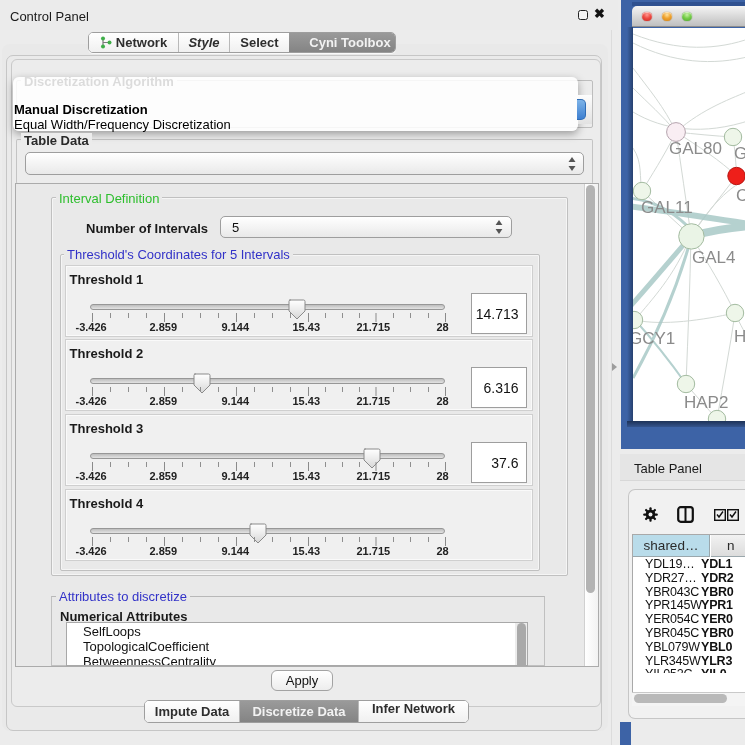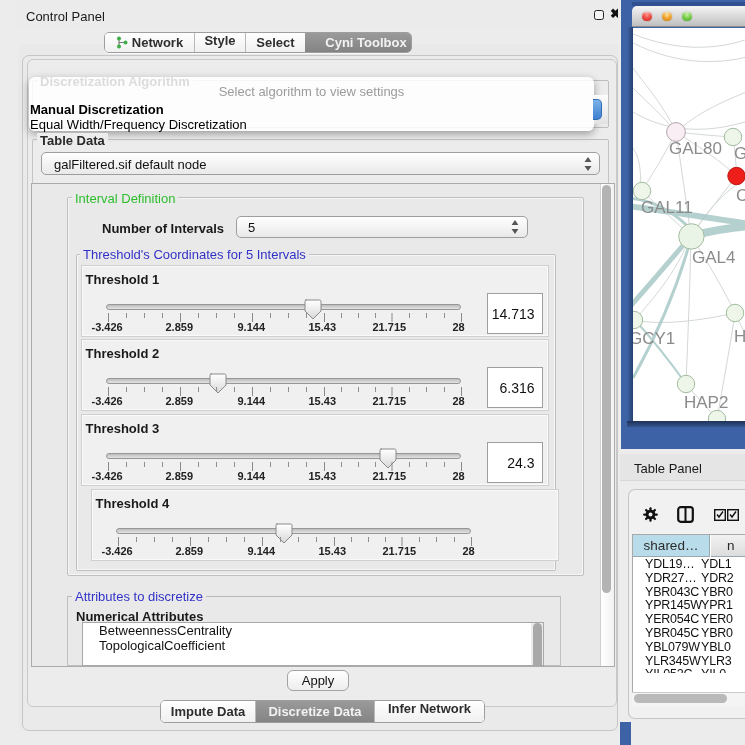--- a/index.html
+++ b/index.html
@@ -7,27 +7,27 @@
   body { font-family:"Liberation Sans", sans-serif; background:#ececec; position:relative; }
   .abs { position:absolute; }
   .throw { left:64.5px; width:468.5px; height:72px; background:#f0f0f0; border:1px solid #cfcfcf; box-shadow:inset 0 0 0 1px #fafafa; }
   .tlab { position:absolute; left:4px; top:6px; font-size:13px; font-weight:bold; color:#1a1a1a; }
   .ttrack { position:absolute; left:24.5px; top:38px; width:355px; height:6px; background:linear-gradient(#bdbdbd,#e3e3e3); border:1px solid #979797; border-radius:3px; }
   .tthumb { position:absolute; top:33px; }
   .ticksvg { position:absolute; left:0; top:47px; }
   .tnum { position:absolute; top:55px; font-size:11px; font-weight:bold; color:#222; }
   .tbox { position:absolute; left:405px; top:27px; width:56px; height:41px; background:#fff; border:1px solid #9e9e9e; font-size:14px; color:#111; text-align:right; padding:12px 7px 0 0; }
   .c1 { display:inline-block; width:66px; padding-left:12px; }
-  .c2 { display:inline-block; padding-left:2px; }
+  .c2 { display:inline-block; padding-left:2px;font-weight:bold; }
   .tabt { font-size:13px; font-weight:bold; color:#2e2e2e; white-space:nowrap; }
 </style>
 </head>
 <body>
 
-<div class="abs" style="left:16px;top:0;width:618px;height:745px;background:#ececec;">
+<div class="abs" style="left:0;top:0;width:618px;height:745px;background:#ececec;">
 
   
   <div class="abs" style="left:0;top:0;width:618px;height:30px;background:#ebebeb;"></div>
   <div class="abs" style="left:10px;top:9px;font-size:13px;color:#1a1a1a;">Control Panel</div>
   
   <div class="abs" style="left:578px;top:10px;width:10px;height:10px;border:1.5px solid #222;border-radius:2.5px;background:#f4f4f4;"></div>
   
   <div class="abs" style="left:594px;top:6px;width:14px;height:20px;font-size:13px;font-weight:bold;color:#111;">✖</div>
 
   
@@ -41,49 +41,47 @@
     <div style="width:90px;display:flex;align-items:center;justify-content:center;background:linear-gradient(#ffffff,#f0f0f0);border-right:1px solid #b9b9b9;">
       <svg width="12" height="13" viewBox="0 0 12 13" style="margin-right:4px;">
         <line x1="3" y1="3" x2="3" y2="10" stroke="#7a7a7a" stroke-width="1.2"></line>
         <line x1="3" y1="6.5" x2="9" y2="6.5" stroke="#7a7a7a" stroke-width="1.2"></line>
         <circle cx="3" cy="2.5" r="2" fill="#3fae49"></circle>
         <circle cx="3" cy="10.5" r="2" fill="#3fae49"></circle>
         <circle cx="9.5" cy="6.5" r="2" fill="#3fae49"></circle>
       </svg>
       <span class="tabt">Network</span>
     </div>
-    <div style="width:51px;display:flex;align-items:flex-start;justify-content:center;background:linear-gradient(#ffffff,#f0f0f0);border-right:1px solid #b9b9b9;">
+    <div style="width:51px;display:flex;align-items:center;justify-content:center;background:linear-gradient(#ffffff,#f0f0f0);border-right:1px solid #b9b9b9;font-style:italic;">
         <span class="tabt">Style</span>
       </div>
     <div style="width:59px;display:flex;align-items:center;justify-content:center;background:linear-gradient(#ffffff,#f0f0f0);">
         <span class="tabt">Select</span>
       </div>
     <div style="width:106px;display:flex;align-items:center;justify-content:center;background:linear-gradient(#9a9a9a,#848484);">
         <span class="tabt" style="color:#f2f2f2;margin-left:16px;">Cyni Toolbox</span>
       </div>
   </div>
 
   
   <div class="abs" style="left:16px;top:80px;width:577px;height:48px;border:1px solid #bdbdbd;border-radius:2px;"></div>
   <div class="abs" style="left:21px;top:74px;background:#ececec;padding:0 3px;font-size:13px;font-weight:bold;color:#000000;">Discretization Algorithm</div>
 
   
   <div class="abs" style="left:13px;top:77px;width:565px;height:54px;background:rgba(255,255,255,0.86);border-radius:6px;box-shadow:0 3px 9px rgba(0,0,0,0.35);"></div>
-  <div class="abs" style="left:13px;top:84px;width:565px;text-align:center;font-size:13px;color:#9b9b9b;">Select algorithm to view settings</div>
   <div class="abs" style="left:14px;top:102px;font-size:13px;font-weight:bold;color:#000;">Manual Discretization</div>
   <div class="abs" style="left:14px;top:117px;font-size:13px;color:#000;">Equal Width/Frequency Discretization</div>
   
   <div class="abs" style="left:578px;top:95px;width:14px;height:29px;background:linear-gradient(#fdfdfd,#e2e2e2);"></div>
   <div class="abs" style="left:577px;top:99px;width:9px;height:21px;background:linear-gradient(#7db3e8,#3d7fd0);border:1px solid #2f6cb5;border-left:none;border-radius:0 5px 5px 0;"></div>
 
   
   <div class="abs" style="left:16px;top:139px;width:577px;height:45px;border:1px solid #c4c4c4;border-radius:2px;border-top-color:#bdbdbd;"></div>
   <div class="abs" style="left:21px;top:133px;background:#ececec;padding:0 3px;font-size:13px;font-weight:bold;color:#2a2a2a;">Table Data</div>
   <div class="abs" style="left:25px;top:152px;width:559px;height:23px;background:linear-gradient(#ffffff,#e9e9e9);border:1px solid #9e9e9e;border-radius:5px;"></div>
-  <div class="abs" style="left:38px;top:157px;font-size:13px;color:#111;">galFiltered.sif default node</div>
   <div class="abs" style="left:566px;top:154px;width:12px;height:20px;">
     <svg width="12" height="20" viewBox="0 0 12 20">
         <path d="M6 3 L9.5 8 L2.5 8 Z" fill="#555"></path>
         <path d="M6 17 L9.5 12 L2.5 12 Z" fill="#555"></path>
       </svg>
   </div>
 
   
   <div class="abs" style="left:15px;top:183px;width:584px;height:484px;background:#e9e9e9;border:1px solid #ababab;"></div>
 
@@ -157,23 +155,23 @@
     <svg class="ticksvg" width="385" height="10" viewBox="0 0 385 10">
         <path stroke="#8a8a8a" stroke-width="1" d="M26.5 0 V9 M98.5 0 V9 M170.5 0 V9 M242.5 0 V9 M310 0 V9 M379.5 0 V9"></path>
         <path stroke="#8f8f8f" stroke-width="1" d="M44.5 0 V5 M62.5 0 V5 M80.5 0 V5 M116.5 0 V5 M134.5 0 V5 M152.5 0 V5 M188.5 0 V5 M206.5 0 V5 M224.5 0 V5 M259.5 0 V5 M276.5 0 V5 M293.5 0 V5 M327.5 0 V5 M344.5 0 V5 M362.5 0 V5"></path>
       </svg>
     <div class="tnum" style="left:10px;">-3.426</div>
       <div class="tnum" style="left:84px;">2.859</div>
       <div class="tnum" style="left:156px;">9.144</div>
       <div class="tnum" style="left:227px;">15.43</div>
       <div class="tnum" style="left:291px;">21.715</div>
       <div class="tnum" style="left:371px;">28</div>
-    <div class="tbox">24.3</div>
-  </div>
-  <div class="abs throw" style="top:489px;margin-left:10px;">
+    <div class="tbox">37.6</div>
+  </div>
+  <div class="abs throw" style="top:489px;">
     <div class="tlab">Threshold 4</div>
     <div class="ttrack"></div>
     <svg class="tthumb" style="left:182px;" width="19" height="21" viewBox="0 0 19 21">
         <path d="M2.5 1 h14 a1.5 1.5 0 0 1 1.5 1.5 v9.5 l-8 8 l-8 -8 v-9.5 a1.5 1.5 0 0 1 1.5 -1.5 z" fill="url(#thg)" stroke="#8a8a8a" stroke-width="1"></path>
       </svg>
     <svg class="ticksvg" width="385" height="10" viewBox="0 0 385 10">
         <path stroke="#8a8a8a" stroke-width="1" d="M26.5 0 V9 M98.5 0 V9 M170.5 0 V9 M242.5 0 V9 M310 0 V9 M379.5 0 V9"></path>
         <path stroke="#8f8f8f" stroke-width="1" d="M44.5 0 V5 M62.5 0 V5 M80.5 0 V5 M116.5 0 V5 M134.5 0 V5 M152.5 0 V5 M188.5 0 V5 M206.5 0 V5 M224.5 0 V5 M259.5 0 V5 M276.5 0 V5 M293.5 0 V5 M327.5 0 V5 M344.5 0 V5 M362.5 0 V5"></path>
       </svg>
     <div class="tnum" style="left:10px;">-3.426</div>
@@ -191,22 +189,23 @@
           <stop offset="1" stop-color="#d6d6d6"></stop>
         </linearGradient>
       </defs>
     </svg>
 
   
   <div class="abs" style="left:51px;top:596px;width:494px;height:70px;border:1px solid #c0c0c0;border-top-color:#b8b8b8;"></div>
   <div class="abs" style="left:56px;top:589px;background:#e9e9e9;padding:0 3px;font-size:13px;color:#3232c8;">Attributes to discretize</div>
   <div class="abs" style="left:60px;top:609px;font-size:13px;font-weight:bold;color:#1a1a1a;">Numerical Attributes</div>
   <div class="abs" style="left:66px;top:622px;width:462px;height:44px;background:#fff;border:1px solid #a8a8a8;overflow:hidden;">
+    <div style="padding:1px 0 0 16px;font-size:13px;color:#111;line-height:15px;">SelfLoops</div>
+    <div style="padding:0 0 0 16px;font-size:13px;color:#111;line-height:15px;">TopologicalCoefficient</div>
     <div style="padding:0 0 0 16px;font-size:13px;color:#111;line-height:15px;">BetweennessCentrality</div>
-    <div style="padding:0 0 0 16px;font-size:13px;color:#111;line-height:15px;">TopologicalCoefficient</div>
   </div>
   <div class="abs" style="left:515px;top:622px;width:13px;height:44px;background:#ececec;border:1px solid #a8a8a8;border-left:none;"></div>
   <div class="abs" style="left:517px;top:623px;width:9px;height:42px;background:#a9a9a9;border-radius:5px 5px 0 0;"></div>
 
   
   <div class="abs" style="left:271px;top:670px;width:62px;height:21px;background:linear-gradient(#ffffff,#ededed);border:1px solid #a3a3a3;border-radius:6px;text-align:center;">
     <span style="font-size:13px;color:#111;line-height:19px;">Apply</span>
   </div>
 
   

